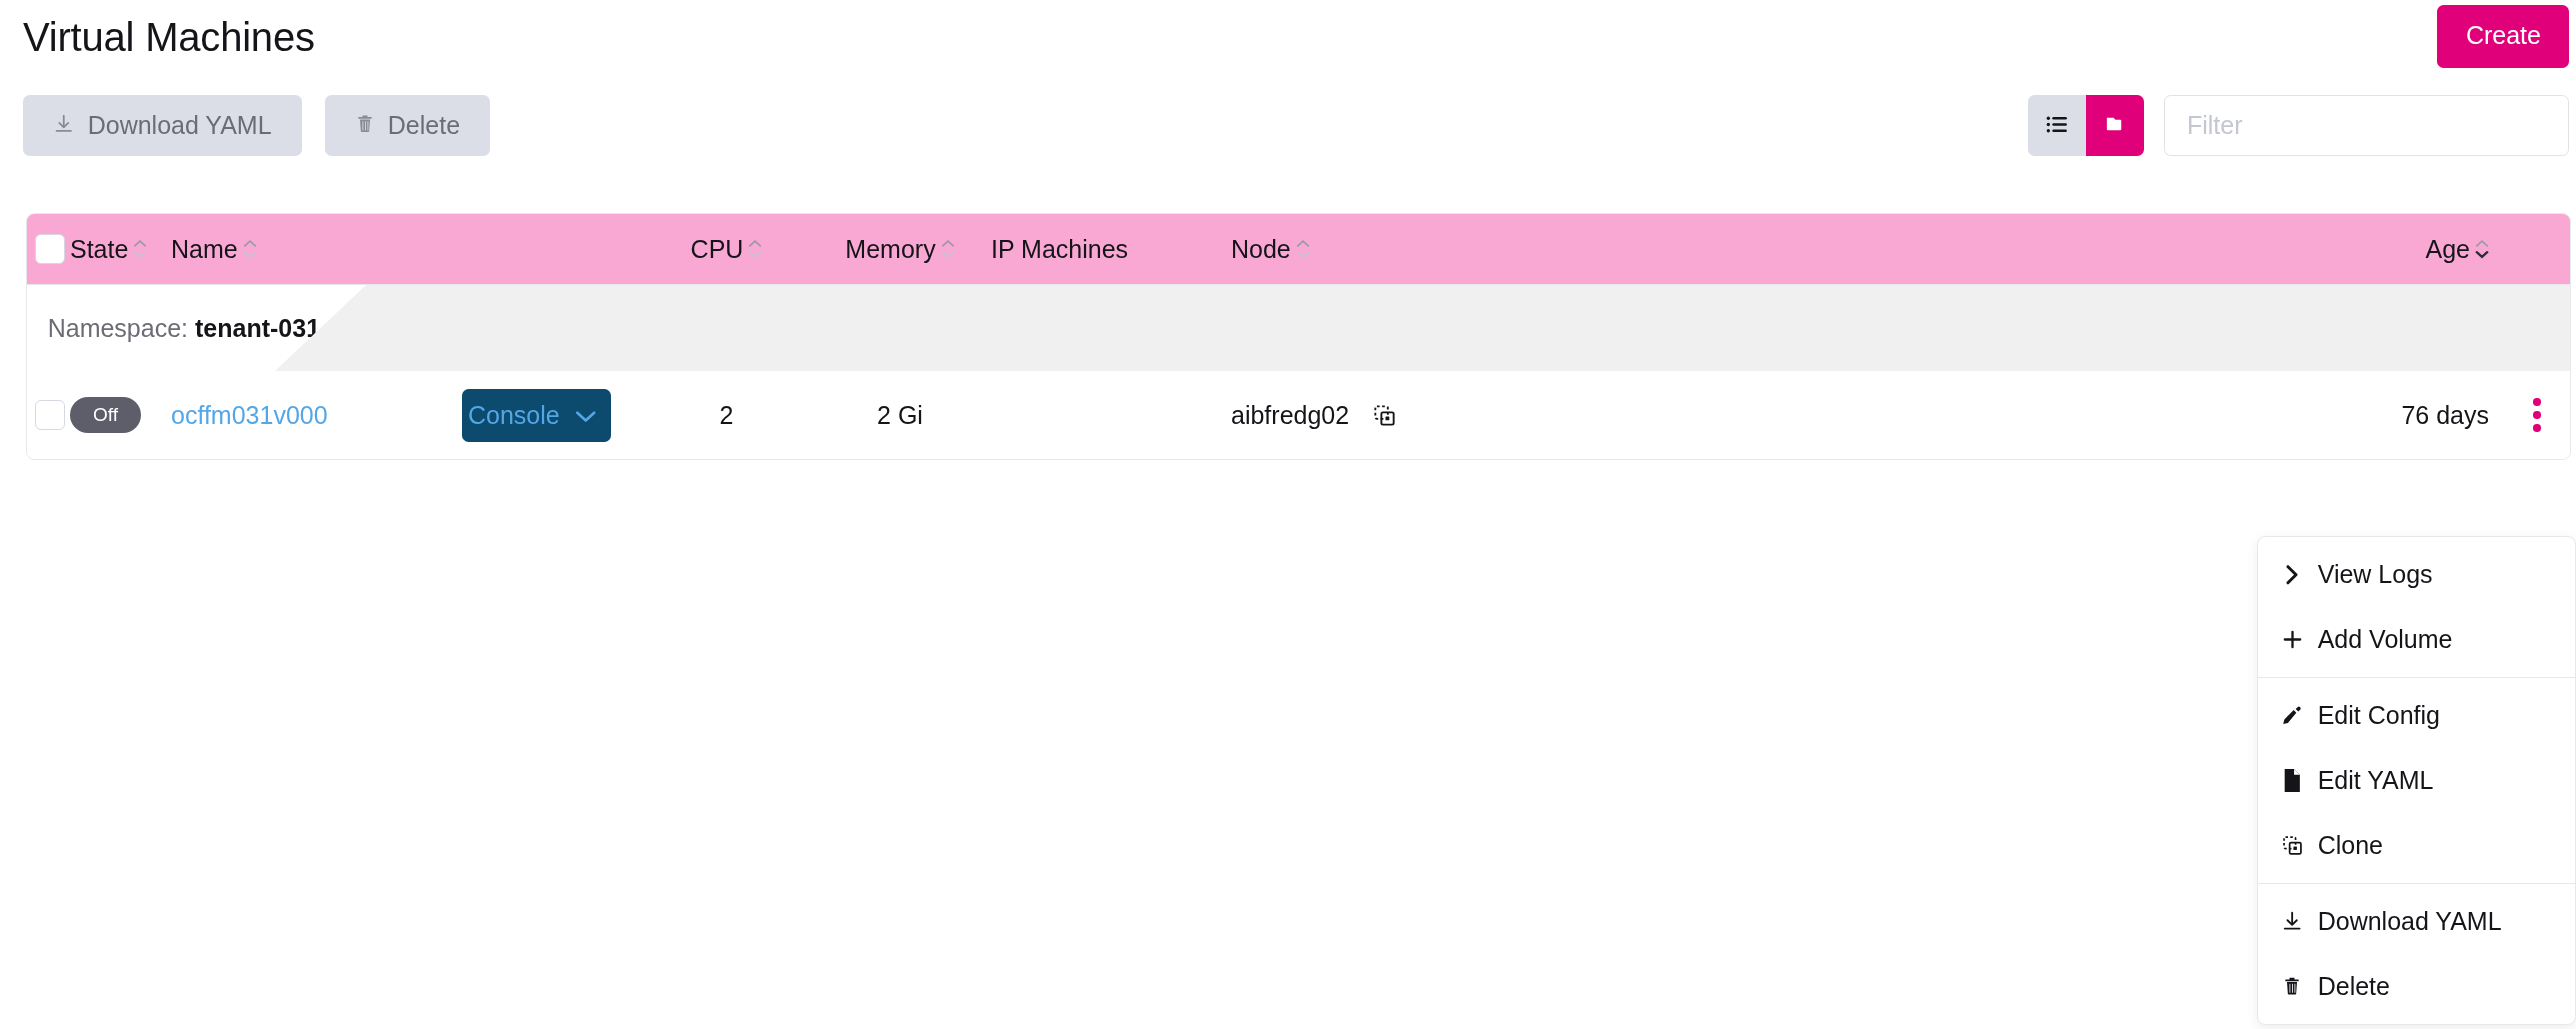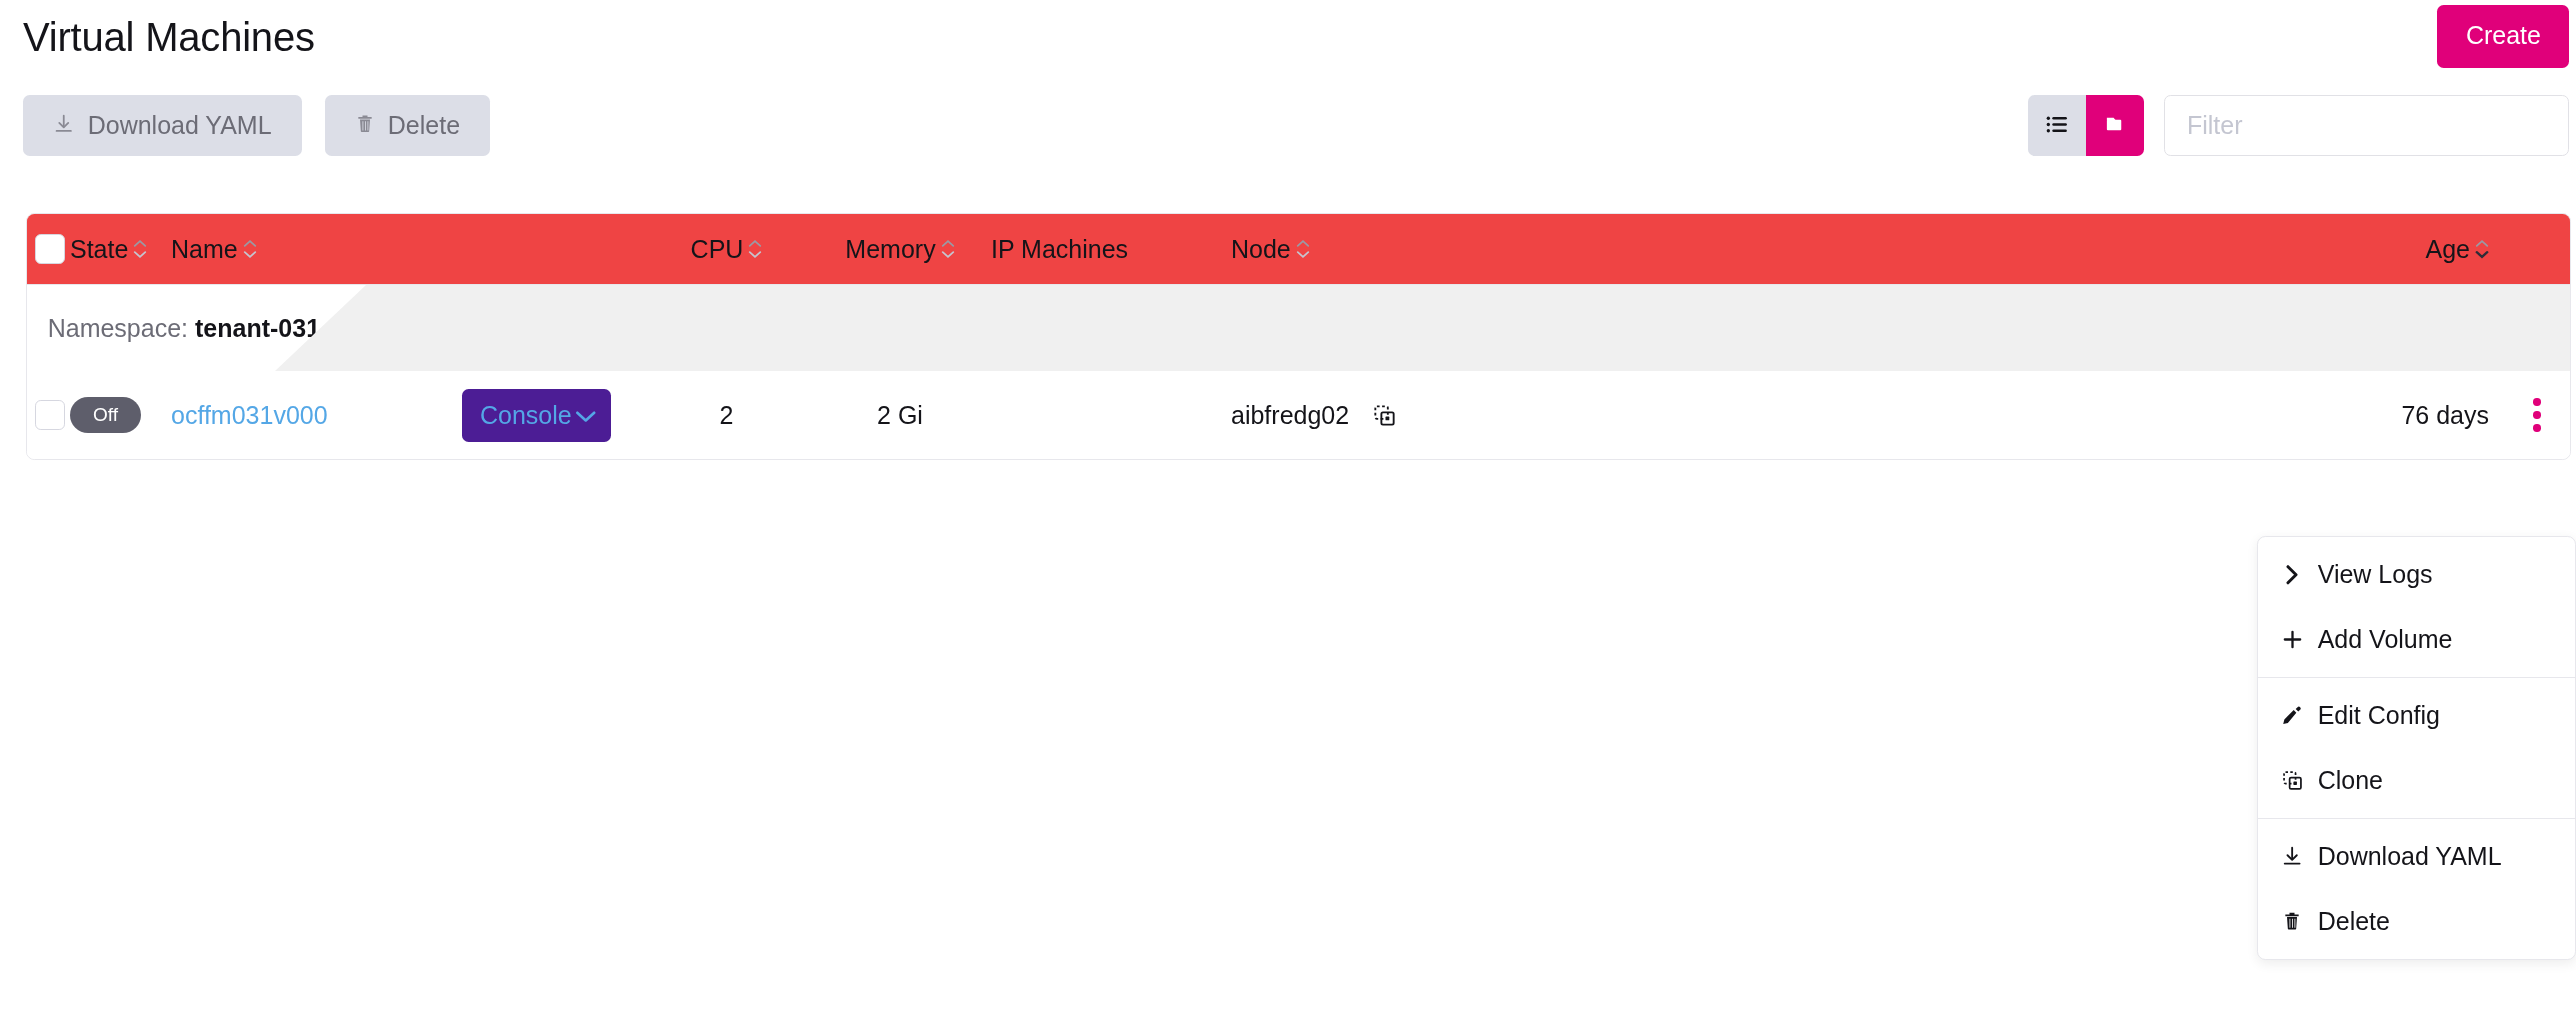--- a/index.html
+++ b/index.html
@@ -104,21 +104,21 @@
     border: 0.8px solid #E7E7EC;
     border-radius: 8.3px;
     background: #ffffff;
     overflow: hidden;
   }
 
   .thead {
     display: flex;
     align-items: center;
     height: 71px;
-    background: #ef4444;
+    background: #f9a8d4;
     border-bottom: 0.8px solid #E7E7EC;
     font-size: 25px;
     color: #141419;
   }
   .th {
     display: flex;
     align-items: center;
     gap: 5px;
     white-space: nowrap;
   }
@@ -188,26 +188,26 @@
     font-size: 19px;
     padding: 0 15px;
   }
 
   .link { color: #54A7E6; text-decoration: none; cursor: pointer; }
 
   .console-btn {
     display: inline-flex; align-items: center;
     justify-content: space-between;
     width: 149px; height: 53px;
-    background: #4c1d95;
+    background: #0c4a6e;
     border: none; border-radius: 6.6px;
     color: #54A7E6;
     font-size: 25px;
     font-family: "Liberation Sans", sans-serif;
-    padding: 0 15px 0 18px;
+    padding: 0 15px 0 6px;
     cursor: pointer;
   }
 
   .node-cell { display: flex; align-items: center; gap: 23px; }
   .copy-btn { background: none; border: none; cursor: pointer; padding: 0; line-height: 0; }
 
   .kebab {
     background: none; border: none; cursor: pointer;
     display: flex; flex-direction: column; align-items: center; gap: 5.8px;
     padding: 5px;
@@ -453,20 +453,29 @@
     <div class="menu-item">
       <span class="menu-ic">
         <svg width="22.3" height="22.3" viewBox="0 0 24 24" fill="#141419">
           <path d="M20.6 3.4a2 2 0 0 0-2.8 0l-2 2 2.8 2.8 2-2a2 2 0 0 0 0-2.8zM16.5 9.3 13.7 6.5 3.6 16.6 2.4 21.6l5-1.2z"></path>
         </svg>
       </span>
       <span>Edit Config</span>
     </div>
     <div class="menu-item">
       <span class="menu-ic">
+        <svg width="20" height="23" viewBox="0 0 18 22" fill="#141419">
+          <path d="M2 0h9l5.5 5.5V22H2z"></path>
+            <path d="M11 0l5.5 5.5H11z" fill="#ffffff"></path>
+        </svg>
+      </span>
+      <span>Edit YAML</span>
+    </div>
+    <div class="menu-item">
+      <span class="menu-ic">
         <svg width="23" height="23" viewBox="0 0 24 24" fill="none" stroke="#141419" stroke-width="1.8">
           <rect x="3.2" y="3.2" width="12" height="12" rx="1.5" stroke-dasharray="2.6 2.4"></rect>
           <rect x="9" y="9" width="11.8" height="11.8" rx="1.5"></rect>
           <rect x="13" y="13" width="3.6" height="3.6" rx="0.6" fill="#141419" stroke="none"></rect>
         </svg>
       </span>
       <span>Clone</span>
     </div>
 
     <div class="menu-div"></div>

